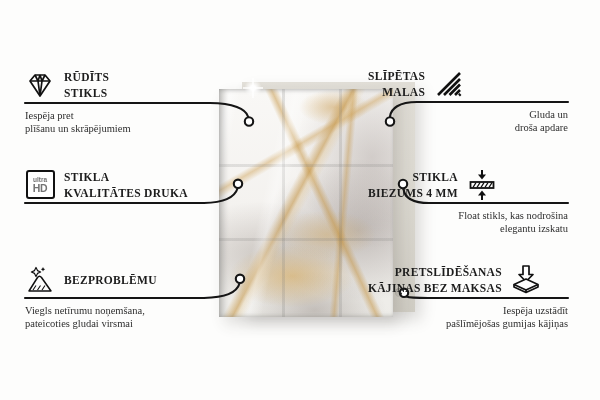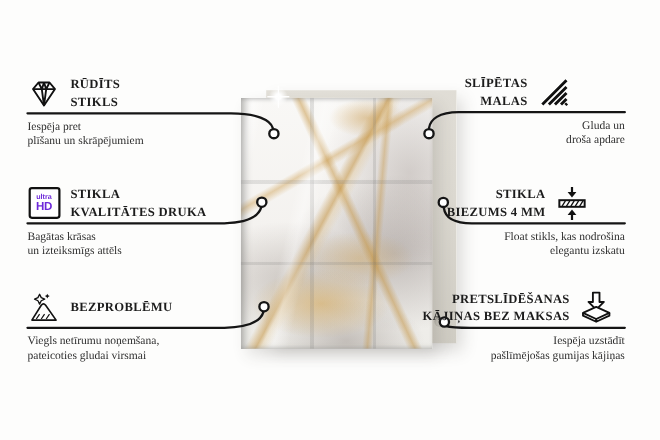--- a/index.html
+++ b/index.html
@@ -54,36 +54,36 @@
   .lines circle{fill:#ffffff;stroke:#151515;stroke-width:2.1;}
 
   
   .callout{position:absolute;z-index:5;color:#1c1c1c;}
   .callout .head{display:flex;align-items:center;height:37px;}
   .callout .ttl span{display:block;font-weight:bold;font-size:11.5px;line-height:16px;letter-spacing:.3px;}
   .callout .desc{margin-top:6px;font-size:10.5px;line-height:13px;color:#2e2e2e;}
   .callout .desc span{display:block;}
   .callout.left .icn{margin-right:9px;}
   .callout.right{text-align:right;}
-  .callout.right .head{justify-content:center;}
+  .callout.right .head{justify-content:flex-start;}
   .callout.right .icn{margin-left:9px;}
   .callout.right .desc{padding-right:5px;}
   .icn{flex:0 0 auto;display:flex;align-items:center;justify-content:center;width:30px;}
   .icn svg{display:block;}
   #co-l1{left:25px;top:66px;width:190px;}
   #co-l2{left:25px;top:166px;width:190px;}
   #co-l3{left:25px;top:261px;width:190px;}
   #co-r1{left:368px;top:65px;width:205px;}
   #co-r2{left:368px;top:166px;width:205px;}
   #co-r3{left:368px;top:261px;width:205px;}
 
   
   .uhd{width:25px;height:25px;border:2.5px solid #111;border-radius:3px;
        display:flex;flex-direction:column;align-items:center;justify-content:center;
-       font-family:"Liberation Sans","DejaVu Sans",sans-serif;font-weight:bold;color:#6d28d9;background:#fff;}
+       font-family:"Liberation Sans","DejaVu Sans",sans-serif;font-weight:bold;color:#737373;background:#fff;}
   .uhd .u{font-size:6.5px;line-height:7px;}
   .uhd .h{font-size:10.5px;line-height:11px;letter-spacing:-.3px;}
 </style>
 </head>
 <body>
 
 <div class="stage">
 
   <div class="backing-panel"></div>
   <div class="backing-hole"></div>
@@ -130,24 +130,20 @@
         <span class="uhd">
           <span class="u">ultra</span>
           <span class="h">HD</span>
         </span>
       </span>
       <div class="ttl">
         <span>STIKLA</span>
         <span>KVALITĀTES DRUKA</span>
       </div>
     </div>
-    <div class="desc">
-      <span>Bagātas krāsas</span>
-      <span>un izteiksmīgs attēls</span>
-    </div>
   </div>
 
   <div class="callout left" id="co-l3">
     <div class="head">
       <span class="icn">
         <svg width="28" height="28" viewBox="0 0 28 28" fill="none" stroke="#111" stroke-width="1.5" stroke-linejoin="round">
           <path d="M3,25 L11.5,11.5 Q13.5,9 15.5,11.5 L25,25 Z"></path>
           <path d="M7,24 L10,19.5 M11.5,24 L14.5,19.5 M16,24 L19,19.5" stroke-width="1.1"></path>
           <path d="M10,1.5 L11.5,4.6 L14.6,6 L11.5,7.4 L10,10.5 L8.5,7.4 L5.4,6 L8.5,4.6 Z" stroke-width="1.2"></path>
           <path d="M17,1 L17.7,2.5 L19.2,3.2 L17.7,3.9 L17,5.4 L16.3,3.9 L14.8,3.2 L16.3,2.5 Z" fill="#111" stroke="none"></path>

